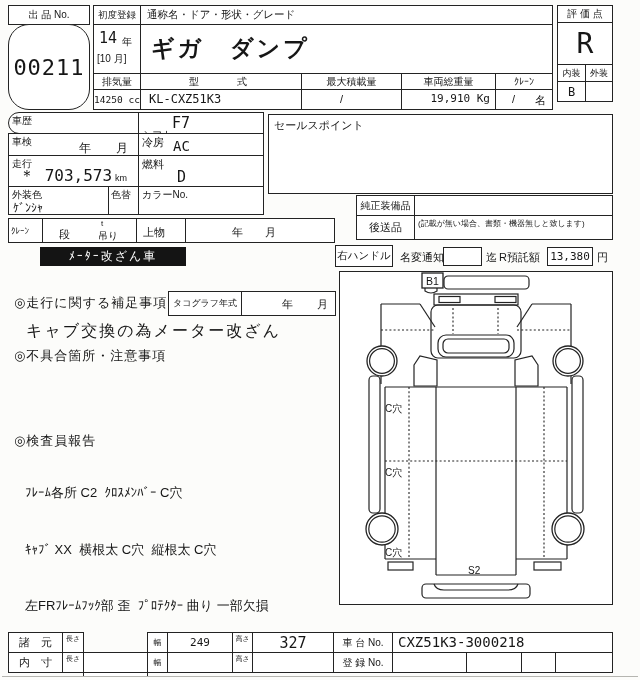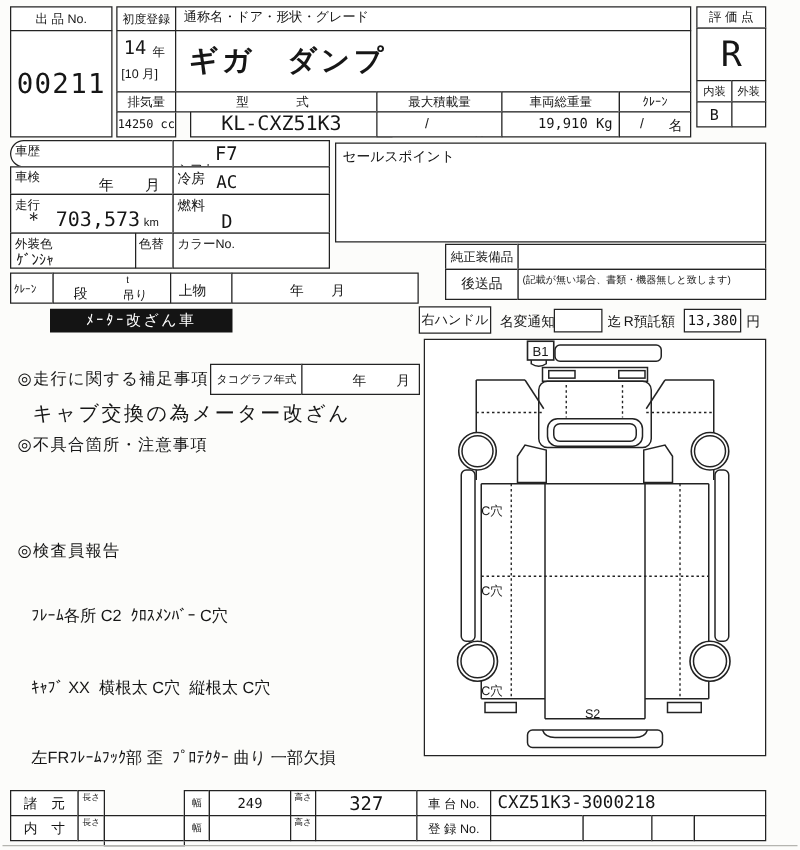--- a/index.html
+++ b/index.html
@@ -18,37 +18,37 @@
   svg .dot { stroke:#232323; stroke-width:1.1; fill:none; stroke-dasharray:2,2.2; }
   svg .wh { stroke:#232323; stroke-width:1.3; fill:#fff; }
   svg text { fill:#161616; }
 </style>
 </head>
 <body>
 
 <div class="sheet">
 
   <div class="cell ctr" style="left:8px;top:5px;width:82px;height:20px;font-size:10px;">出 品 No.</div>
-  <div class="cell ctr mono" style="left:8px;top:24px;width:82px;height:86px;font-size:22px;letter-spacing:1px;">00211</div>
+  <div class="cell ctr mono" style="left:8px;top:24px;width:82px;height:86px;font-size:22px;letter-spacing:1px;border-radius:21px;">00211</div>
 
   <div class="cell ctr" style="left:93px;top:5px;width:48px;height:20px;font-size:9.5px;">初度登録</div>
   <div class="cell" style="left:93px;top:24px;width:48px;height:50px;">
     <span class="txt mono" style="left:5px;top:4px;font-size:15px;">14</span>
     <span class="txt" style="left:28px;top:10px;font-size:10px;">年</span>
     <span class="txt" style="left:3px;top:27px;font-size:10px;">[10 月]</span>
   </div>
 
   <div class="cell" style="left:140px;top:5px;width:413px;height:20px;font-size:10.5px;line-height:17px;padding-left:6px;">通称名・ドア・形状・グレード</div>
   <div class="cell" style="left:140px;top:24px;width:413px;height:50px;font-size:23px;font-weight:bold;letter-spacing:3px;line-height:46px;padding-left:10px;">ギガ　ダンプ</div>
 
   <div class="cell ctr" style="left:93px;top:73px;width:48px;height:17px;font-size:10px;">排気量</div>
   <div class="cell ctr mono" style="left:93px;top:89px;width:48px;height:21px;font-size:9.5px;">14250 cc</div>
 
   <div class="cell ctr" style="left:140px;top:73px;width:162px;height:17px;font-size:10px;letter-spacing:6px;">型　　式</div>
-  <div class="cell mono" style="left:152px;top:89px;width:162px;height:21px;font-size:16px;line-height:18px;padding-left:24px;">KL-CXZ51K3</div>
+  <div class="cell mono" style="left:140px;top:89px;width:162px;height:21px;font-size:12px;line-height:18px;padding-left:8px;">KL-CXZ51K3</div>
 
   <div class="cell ctr" style="left:301px;top:73px;width:101px;height:17px;font-size:10px;">最大積載量</div>
   <div class="cell" style="left:301px;top:89px;width:101px;height:21px;">
     <span class="txt" style="left:38px;top:3px;font-size:11px;">/</span>
     <span class="txt" style="right:8px;top:18px;font-size:11px;">Kg</span>
   </div>
 
   <div class="cell ctr" style="left:401px;top:73px;width:95px;height:17px;font-size:10px;">車両総重量</div>
   <div class="cell mono" style="left:401px;top:89px;width:95px;height:21px;font-size:11px;line-height:18px;text-align:right;padding-right:5px;">19,910 Kg</div>
 

